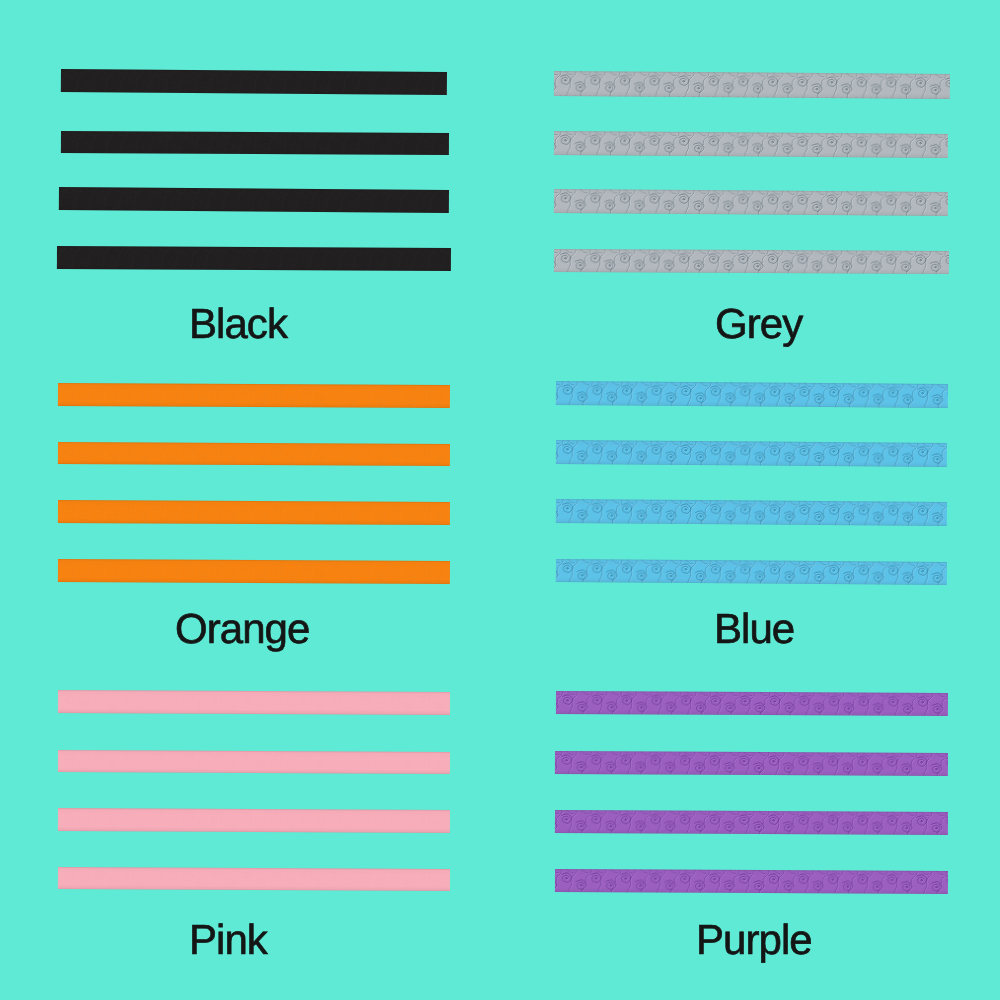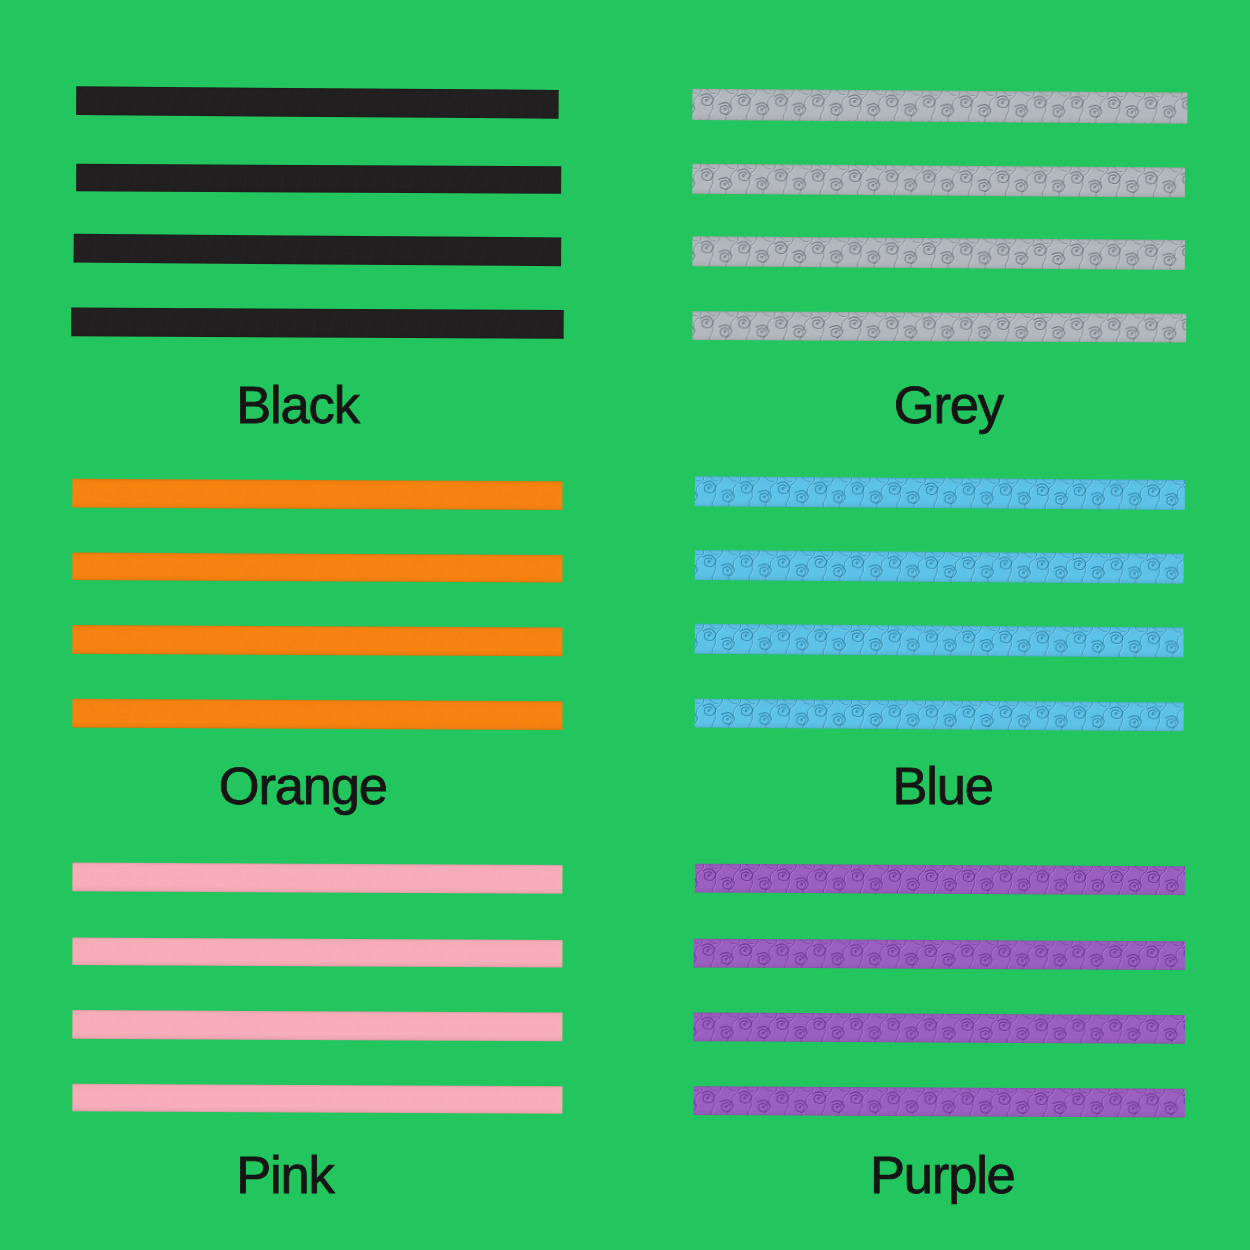--- a/index.html
+++ b/index.html
@@ -8,21 +8,21 @@
   #stage{position:relative;width:1000px;height:1000px;background:#fff;}
   #art{position:absolute;left:0;top:0;width:1000px;height:1000px;display:block;}
   text.colour-label{font-weight:400;font-family:"Liberation Sans",sans-serif;
                     text-rendering:geometricPrecision;}
   
   #label-layer{ filter:opacity(99.6%); }
 </style>
 </head>
 <body>
 
-<div id="stage" style="background: #22c55e;">
+<div id="stage" style="background: #5eead4;">
   <svg id="art" viewBox="0 0 1000 1000" xmlns="http://www.w3.org/2000/svg">
     <defs id="art-defs">
         <pattern id="pat0" width="29.6" height="24" patternUnits="userSpaceOnUse">
           <rect x="-1" y="-1" width="31.6" height="26" fill="#221f20"></rect>
           <g opacity="0.16">
             <g transform="translate(0.38,0.5)">
               <path d="M-23.04 5.69L-22.20 5.21L-21.31 4.88L-20.45 4.61L-19.61 4.36L-18.74 4.14L-17.83 4.03L-16.92 4.14L-16.08 4.49L-15.38 5.01L-14.81 5.62L-14.32 6.22L-13.84 6.81L-13.38 7.43L-13.03 8.11L-12.88 8.85L-12.99 9.60L-13.30 10.29L-13.73 10.90L-14.17 11.45L-14.61 11.98L-15.07 12.50L-15.63 12.95L-16.29 13.27L-17.04 13.39L-17.78 13.33L-18.47 13.17L-19.12 12.98L-19.74 12.79L-20.35 12.57L-20.93 12.26L-21.40 11.84L-21.71 11.30L-21.86 10.72L-21.89 10.15L-21.88 9.61L-21.86 9.09L-21.82 8.57L-21.68 8.06L-21.41 7.59L-21.00 7.22L-20.49 6.96L-19.97 6.79L-19.47 6.66L-18.99 6.54L-18.50 6.44L-18.00 6.41L-17.50 6.49L-17.06 6.71L-16.70 7.01L-16.41 7.36L-16.17 7.69L-15.95 8.01 M-17.42 9.3 a0.78 0.78 0 1 1 -1.56 0 a0.78 0.78 0 1 1 1.56 0 ZM-8.24 12.59L-7.40 12.11L-6.51 11.78L-5.65 11.51L-4.81 11.26L-3.94 11.04L-3.03 10.93L-2.12 11.04L-1.28 11.39L-0.58 11.91L-0.01 12.52L0.48 13.12L0.96 13.71L1.42 14.33L1.77 15.01L1.92 15.75L1.81 16.50L1.50 17.19L1.07 17.80L0.63 18.35L0.19 18.88L-0.27 19.40L-0.83 19.85L-1.49 20.17L-2.24 20.29L-2.98 20.23L-3.67 20.07L-4.32 19.88L-4.94 19.69L-5.55 19.47L-6.13 19.16L-6.60 18.74L-6.91 18.20L-7.06 17.62L-7.09 17.05L-7.08 16.51L-7.06 15.99L-7.02 15.47L-6.88 14.96L-6.61 14.49L-6.20 14.12L-5.69 13.86L-5.17 13.69L-4.67 13.56L-4.19 13.44L-3.70 13.34L-3.20 13.31L-2.70 13.39L-2.26 13.61L-1.90 13.91L-1.61 14.26L-1.37 14.59L-1.15 14.91 M-2.62 16.2 a0.78 0.78 0 1 1 -1.56 0 a0.78 0.78 0 1 1 1.56 0 ZM6.56 5.69L7.40 5.21L8.29 4.88L9.15 4.61L9.99 4.36L10.86 4.14L11.77 4.03L12.68 4.14L13.52 4.49L14.22 5.01L14.79 5.62L15.28 6.22L15.76 6.81L16.22 7.43L16.57 8.11L16.72 8.85L16.61 9.60L16.30 10.29L15.87 10.90L15.43 11.45L14.99 11.98L14.53 12.50L13.97 12.95L13.31 13.27L12.56 13.39L11.82 13.33L11.13 13.17L10.48 12.98L9.86 12.79L9.25 12.57L8.67 12.26L8.20 11.84L7.89 11.30L7.74 10.72L7.71 10.15L7.72 9.61L7.74 9.09L7.78 8.57L7.92 8.06L8.19 7.59L8.60 7.22L9.11 6.96L9.63 6.79L10.13 6.66L10.61 6.54L11.10 6.44L11.60 6.41L12.10 6.49L12.54 6.71L12.90 7.01L13.19 7.36L13.43 7.69L13.65 8.01 M12.18 9.3 a0.78 0.78 0 1 1 -1.56 0 a0.78 0.78 0 1 1 1.56 0 ZM21.36 12.59L22.20 12.11L23.09 11.78L23.95 11.51L24.79 11.26L25.66 11.04L26.57 10.93L27.48 11.04L28.32 11.39L29.02 11.91L29.59 12.52L30.08 13.12L30.56 13.71L31.02 14.33L31.37 15.01L31.52 15.75L31.41 16.50L31.10 17.19L30.67 17.80L30.23 18.35L29.79 18.88L29.33 19.40L28.77 19.85L28.11 20.17L27.36 20.29L26.62 20.23L25.93 20.07L25.28 19.88L24.66 19.69L24.05 19.47L23.47 19.16L23.00 18.74L22.69 18.20L22.54 17.62L22.51 17.05L22.52 16.51L22.54 15.99L22.58 15.47L22.72 14.96L22.99 14.49L23.40 14.12L23.91 13.86L24.43 13.69L24.93 13.56L25.41 13.44L25.90 13.34L26.40 13.31L26.90 13.39L27.34 13.61L27.70 13.91L27.99 14.26L28.23 14.59L28.45 14.91 M26.98 16.2 a0.78 0.78 0 1 1 -1.56 0 a0.78 0.78 0 1 1 1.56 0 ZM36.16 5.69L37.00 5.21L37.89 4.88L38.75 4.61L39.59 4.36L40.46 4.14L41.37 4.03L42.28 4.14L43.12 4.49L43.82 5.01L44.39 5.62L44.88 6.22L45.36 6.81L45.82 7.43L46.17 8.11L46.32 8.85L46.21 9.60L45.90 10.29L45.47 10.90L45.03 11.45L44.59 11.98L44.13 12.50L43.57 12.95L42.91 13.27L42.16 13.39L41.42 13.33L40.73 13.17L40.08 12.98L39.46 12.79L38.85 12.57L38.27 12.26L37.80 11.84L37.49 11.30L37.34 10.72L37.31 10.15L37.32 9.61L37.34 9.09L37.38 8.57L37.52 8.06L37.79 7.59L38.20 7.22L38.71 6.96L39.23 6.79L39.73 6.66L40.21 6.54L40.70 6.44L41.20 6.41L41.70 6.49L42.14 6.71L42.50 7.01L42.79 7.36L43.03 7.69L43.25 8.01 M41.78 9.3 a0.78 0.78 0 1 1 -1.56 0 a0.78 0.78 0 1 1 1.56 0 ZM50.96 12.59L51.80 12.11L52.69 11.78L53.55 11.51L54.39 11.26L55.26 11.04L56.17 10.93L57.08 11.04L57.92 11.39L58.62 11.91L59.19 12.52L59.68 13.12L60.16 13.71L60.62 14.33L60.97 15.01L61.12 15.75L61.01 16.50L60.70 17.19L60.27 17.80L59.83 18.35L59.39 18.88L58.93 19.40L58.37 19.85L57.71 20.17L56.96 20.29L56.22 20.23L55.53 20.07L54.88 19.88L54.26 19.69L53.65 19.47L53.07 19.16L52.60 18.74L52.29 18.20L52.14 17.62L52.11 17.05L52.12 16.51L52.14 15.99L52.18 15.47L52.32 14.96L52.59 14.49L53.00 14.12L53.51 13.86L54.03 13.69L54.53 13.56L55.01 13.44L55.50 13.34L56.00 13.31L56.50 13.39L56.94 13.61L57.30 13.91L57.59 14.26L57.83 14.59L58.05 14.91 M56.58 16.2 a0.78 0.78 0 1 1 -1.56 0 a0.78 0.78 0 1 1 1.56 0 Z" fill="none" stroke="rgba(120,118,120,0.55)" stroke-width="0.55" stroke-linejoin="round" stroke-linecap="round"></path>
               <path d="M-8 -2 C-7 1.6 -8.200000000000003 4.2 -11 6.2C-13.200000000000003 7.8 -14.000000000000002 10.0 -13.400000000000002 12.6C-12.900000000000002 15.0 -13.400000000000002 17.4 -14.8 19.4C-16 21.2 -16.200000000000003 23.4 -15.200000000000001 26M-22.8 -2 C-21.8 1.6 -23 4.2 -25.8 6.2C-28 7.8 -28.8 10.0 -28.200000000000003 12.6M0 12.6 C0.5 15.0 0 17.4 -1.4000000000000021 19.4C-2.6000000000000014 21.2 -2.8000000000000007 23.4 -1.8000000000000007 26M-3 0.4 C-1.4000000000000021 2.8 1 4.0 3.6000000000000014 4.0M-17.8 0.4 C-16.200000000000003 2.8 -13.8 4.0 -11.200000000000003 4.0M21.6 -2 C22.6 1.6 21.4 4.2 18.6 6.2C16.4 7.8 15.6 10.0 16.2 12.6C16.7 15.0 16.2 17.4 14.8 19.4C13.6 21.2 13.4 23.4 14.4 26M6.8 -2 C7.8 1.6 6.6 4.2 3.8 6.2C1.6 7.8 0.8 10.0 1.4 12.6M29.6 12.6 C30.1 15.0 29.6 17.4 28.2 19.4C27 21.2 26.8 23.4 27.8 26M26.6 0.4 C28.2 2.8 30.6 4.0 33.2 4.0M11.8 0.4 C13.4 2.8 15.8 4.0 18.4 4.0M51.2 -2 C52.2 1.6 51 4.2 48.2 6.2C46 7.8 45.2 10.0 45.8 12.6C46.3 15.0 45.8 17.4 44.400000000000006 19.4C43.2 21.2 43 23.4 44 26M36.4 -2 C37.4 1.6 36.2 4.2 33.4 6.2C31.200000000000003 7.8 30.400000000000002 10.0 31 12.6M59.2 12.6 C59.7 15.0 59.2 17.4 57.8 19.4C56.6 21.2 56.400000000000006 23.4 57.400000000000006 26M56.2 0.4 C57.8 2.8 60.2 4.0 62.800000000000004 4.0M41.400000000000006 0.4 C43 2.8 45.400000000000006 4.0 48 4.0" fill="none" stroke="rgba(120,118,120,0.55)" stroke-width="0.7" stroke-linecap="round"></path>
             </g>
             <path d="M-8 -2 C-7 1.6 -8.200000000000003 4.2 -11 6.2C-13.200000000000003 7.8 -14.000000000000002 10.0 -13.400000000000002 12.6C-12.900000000000002 15.0 -13.400000000000002 17.4 -14.8 19.4C-16 21.2 -16.200000000000003 23.4 -15.200000000000001 26M-22.8 -2 C-21.8 1.6 -23 4.2 -25.8 6.2C-28 7.8 -28.8 10.0 -28.200000000000003 12.6M0 12.6 C0.5 15.0 0 17.4 -1.4000000000000021 19.4C-2.6000000000000014 21.2 -2.8000000000000007 23.4 -1.8000000000000007 26M-3 0.4 C-1.4000000000000021 2.8 1 4.0 3.6000000000000014 4.0M-17.8 0.4 C-16.200000000000003 2.8 -13.8 4.0 -11.200000000000003 4.0M21.6 -2 C22.6 1.6 21.4 4.2 18.6 6.2C16.4 7.8 15.6 10.0 16.2 12.6C16.7 15.0 16.2 17.4 14.8 19.4C13.6 21.2 13.4 23.4 14.4 26M6.8 -2 C7.8 1.6 6.6 4.2 3.8 6.2C1.6 7.8 0.8 10.0 1.4 12.6M29.6 12.6 C30.1 15.0 29.6 17.4 28.2 19.4C27 21.2 26.8 23.4 27.8 26M26.6 0.4 C28.2 2.8 30.6 4.0 33.2 4.0M11.8 0.4 C13.4 2.8 15.8 4.0 18.4 4.0M51.2 -2 C52.2 1.6 51 4.2 48.2 6.2C46 7.8 45.2 10.0 45.8 12.6C46.3 15.0 45.8 17.4 44.400000000000006 19.4C43.2 21.2 43 23.4 44 26M36.4 -2 C37.4 1.6 36.2 4.2 33.4 6.2C31.200000000000003 7.8 30.400000000000002 10.0 31 12.6M59.2 12.6 C59.7 15.0 59.2 17.4 57.8 19.4C56.6 21.2 56.400000000000006 23.4 57.400000000000006 26M56.2 0.4 C57.8 2.8 60.2 4.0 62.800000000000004 4.0M41.400000000000006 0.4 C43 2.8 45.400000000000006 4.0 48 4.0" fill="none" stroke="rgba(0,0,0,0.55)" stroke-width="0.8" stroke-linecap="round" opacity="0.85"></path>

